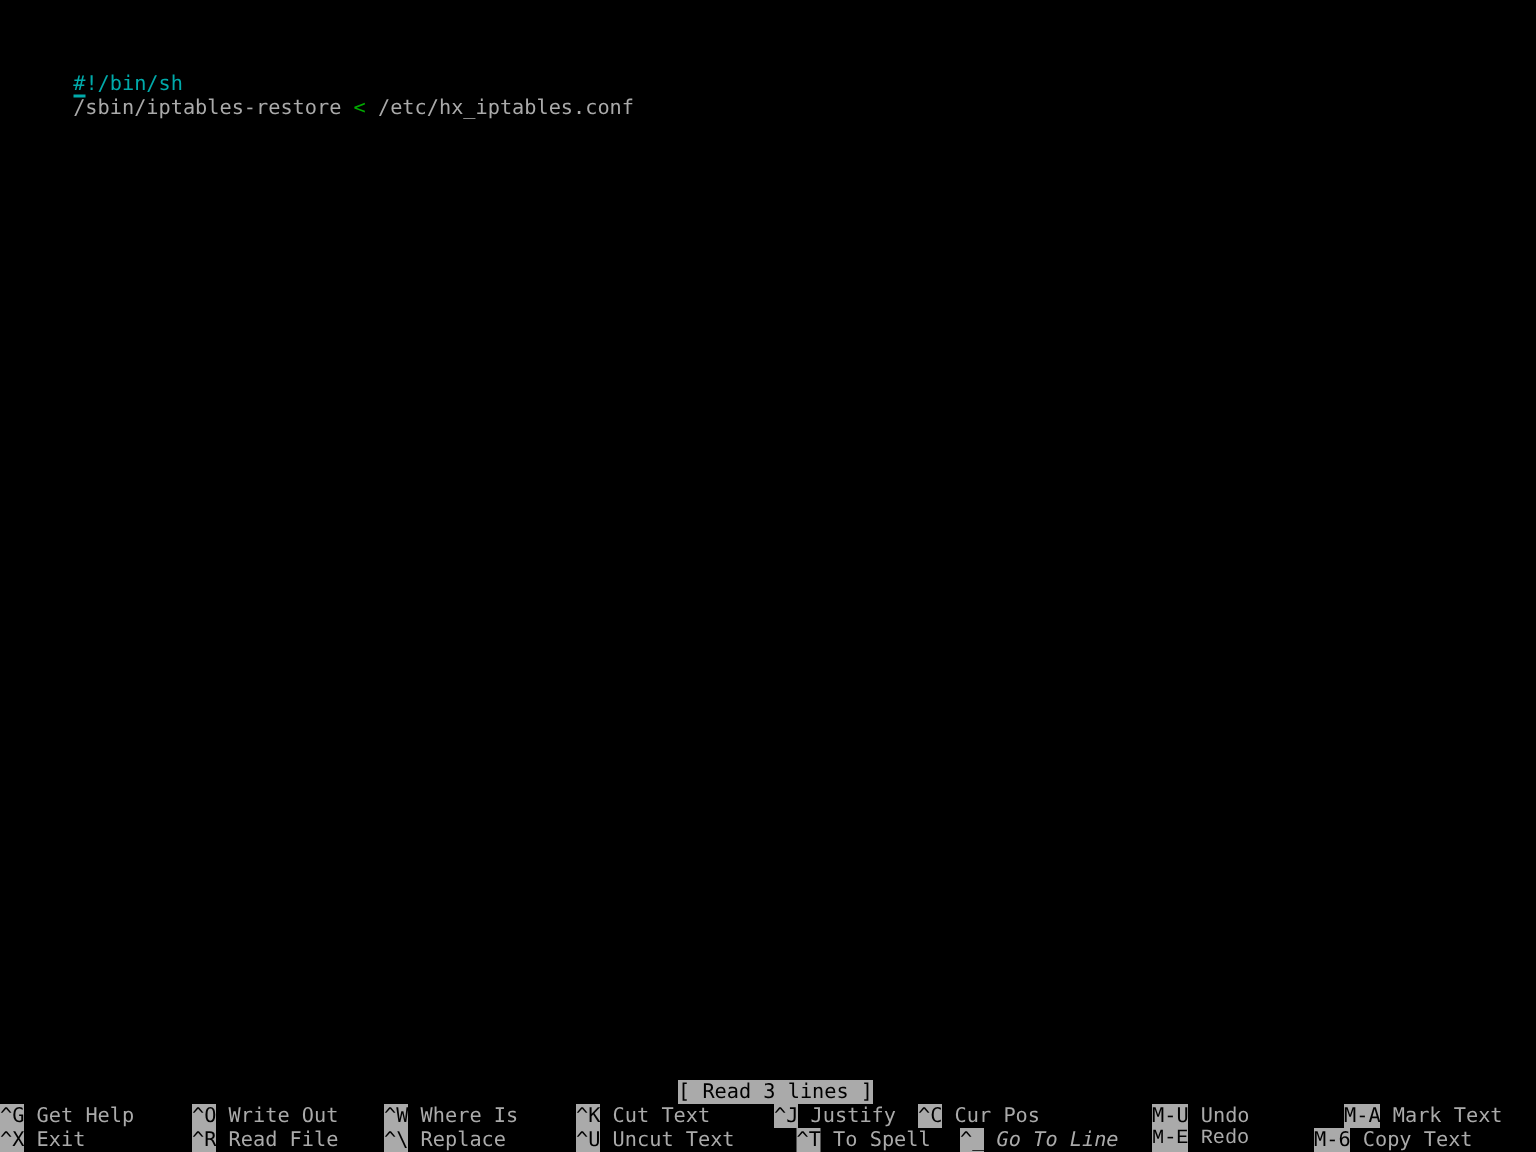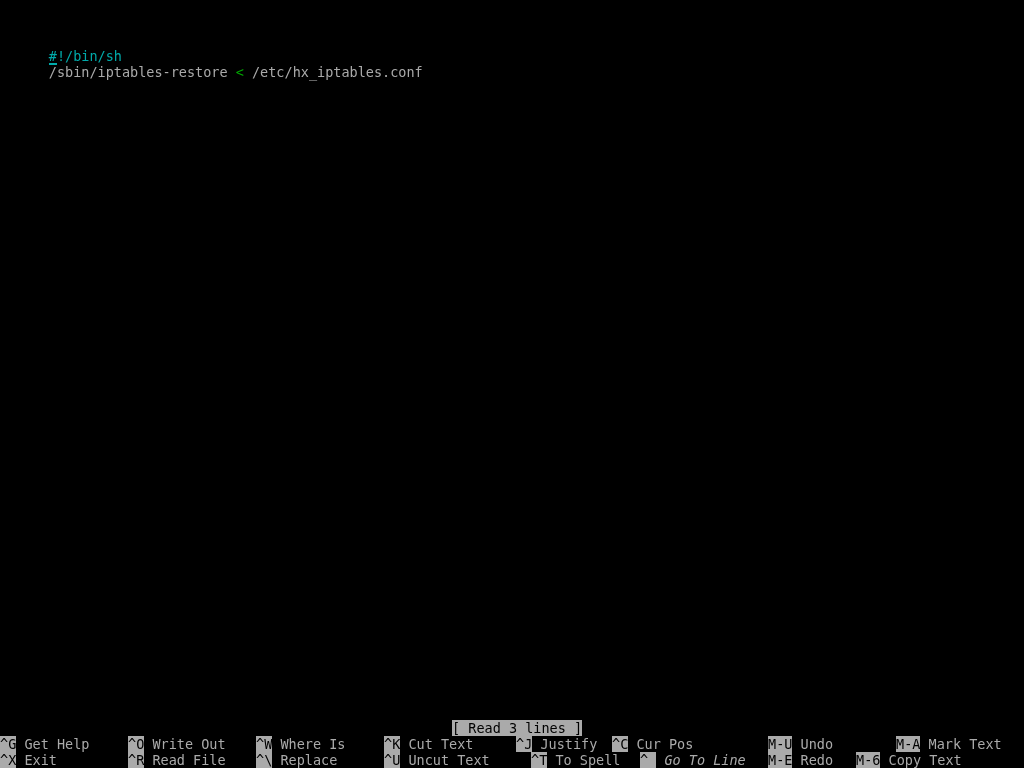--- a/index.html
+++ b/index.html
@@ -151,18 +151,18 @@
         <div class="sc-item" style="left: 768px;"><span class="sc-key">M-U</span><span class="sc-label"> </span><span class="sc-label">Undo</span></div>
         <div class="sc-item" style="left: 896px;"><span class="sc-key">M-A</span><span class="sc-label"> </span><span class="sc-label">Mark Text</span></div>
       </div>
     <div class="sc-row r2">
         <div class="sc-item" style="left: 0px;"><span class="sc-key">^X</span><span class="sc-label"> </span><span class="sc-label">Exit</span></div>
         <div class="sc-item" style="left: 128px;"><span class="sc-key">^R</span><span class="sc-label"> </span><span class="sc-label">Read File</span></div>
         <div class="sc-item" style="left: 256px;"><span class="sc-key">^\</span><span class="sc-label"> </span><span class="sc-label">Replace</span></div>
         <div class="sc-item" style="left: 384px;"><span class="sc-key">^U</span><span class="sc-label"> </span><span class="sc-label">Uncut Text</span></div>
         <div class="sc-item" style="left: 531px;"><span class="sc-key">^T</span><span class="sc-label"> </span><span class="sc-label">To Spell</span></div>
         <div class="sc-item" style="left: 640px; font-style: italic;"><span class="sc-key">^_</span><span class="sc-label"> </span><span class="sc-label">Go To Line</span></div>
-        <div class="sc-item" style="left: 768px;"><span class="sc-key">M-E</span><span class="sc-label"> </span><span class="sc-label">Redo</span></div>
-        <div class="sc-item" style="left: 856px; text-align: right;"><span class="sc-key">M-6</span><span class="sc-label"> </span><span class="sc-label">Copy Text</span></div>
+        <div class="sc-item" style="left: 768px; font-family: Liberation Mono, monospace;"><span class="sc-key">M-E</span><span class="sc-label"> </span><span class="sc-label">Redo</span></div>
+        <div class="sc-item" style="left: 876px; text-align: right;"><span class="sc-key">M-6</span><span class="sc-label"> </span><span class="sc-label">Copy Text</span></div>
       </div>
   </div>
 
 </div>
 
 </body></html>

